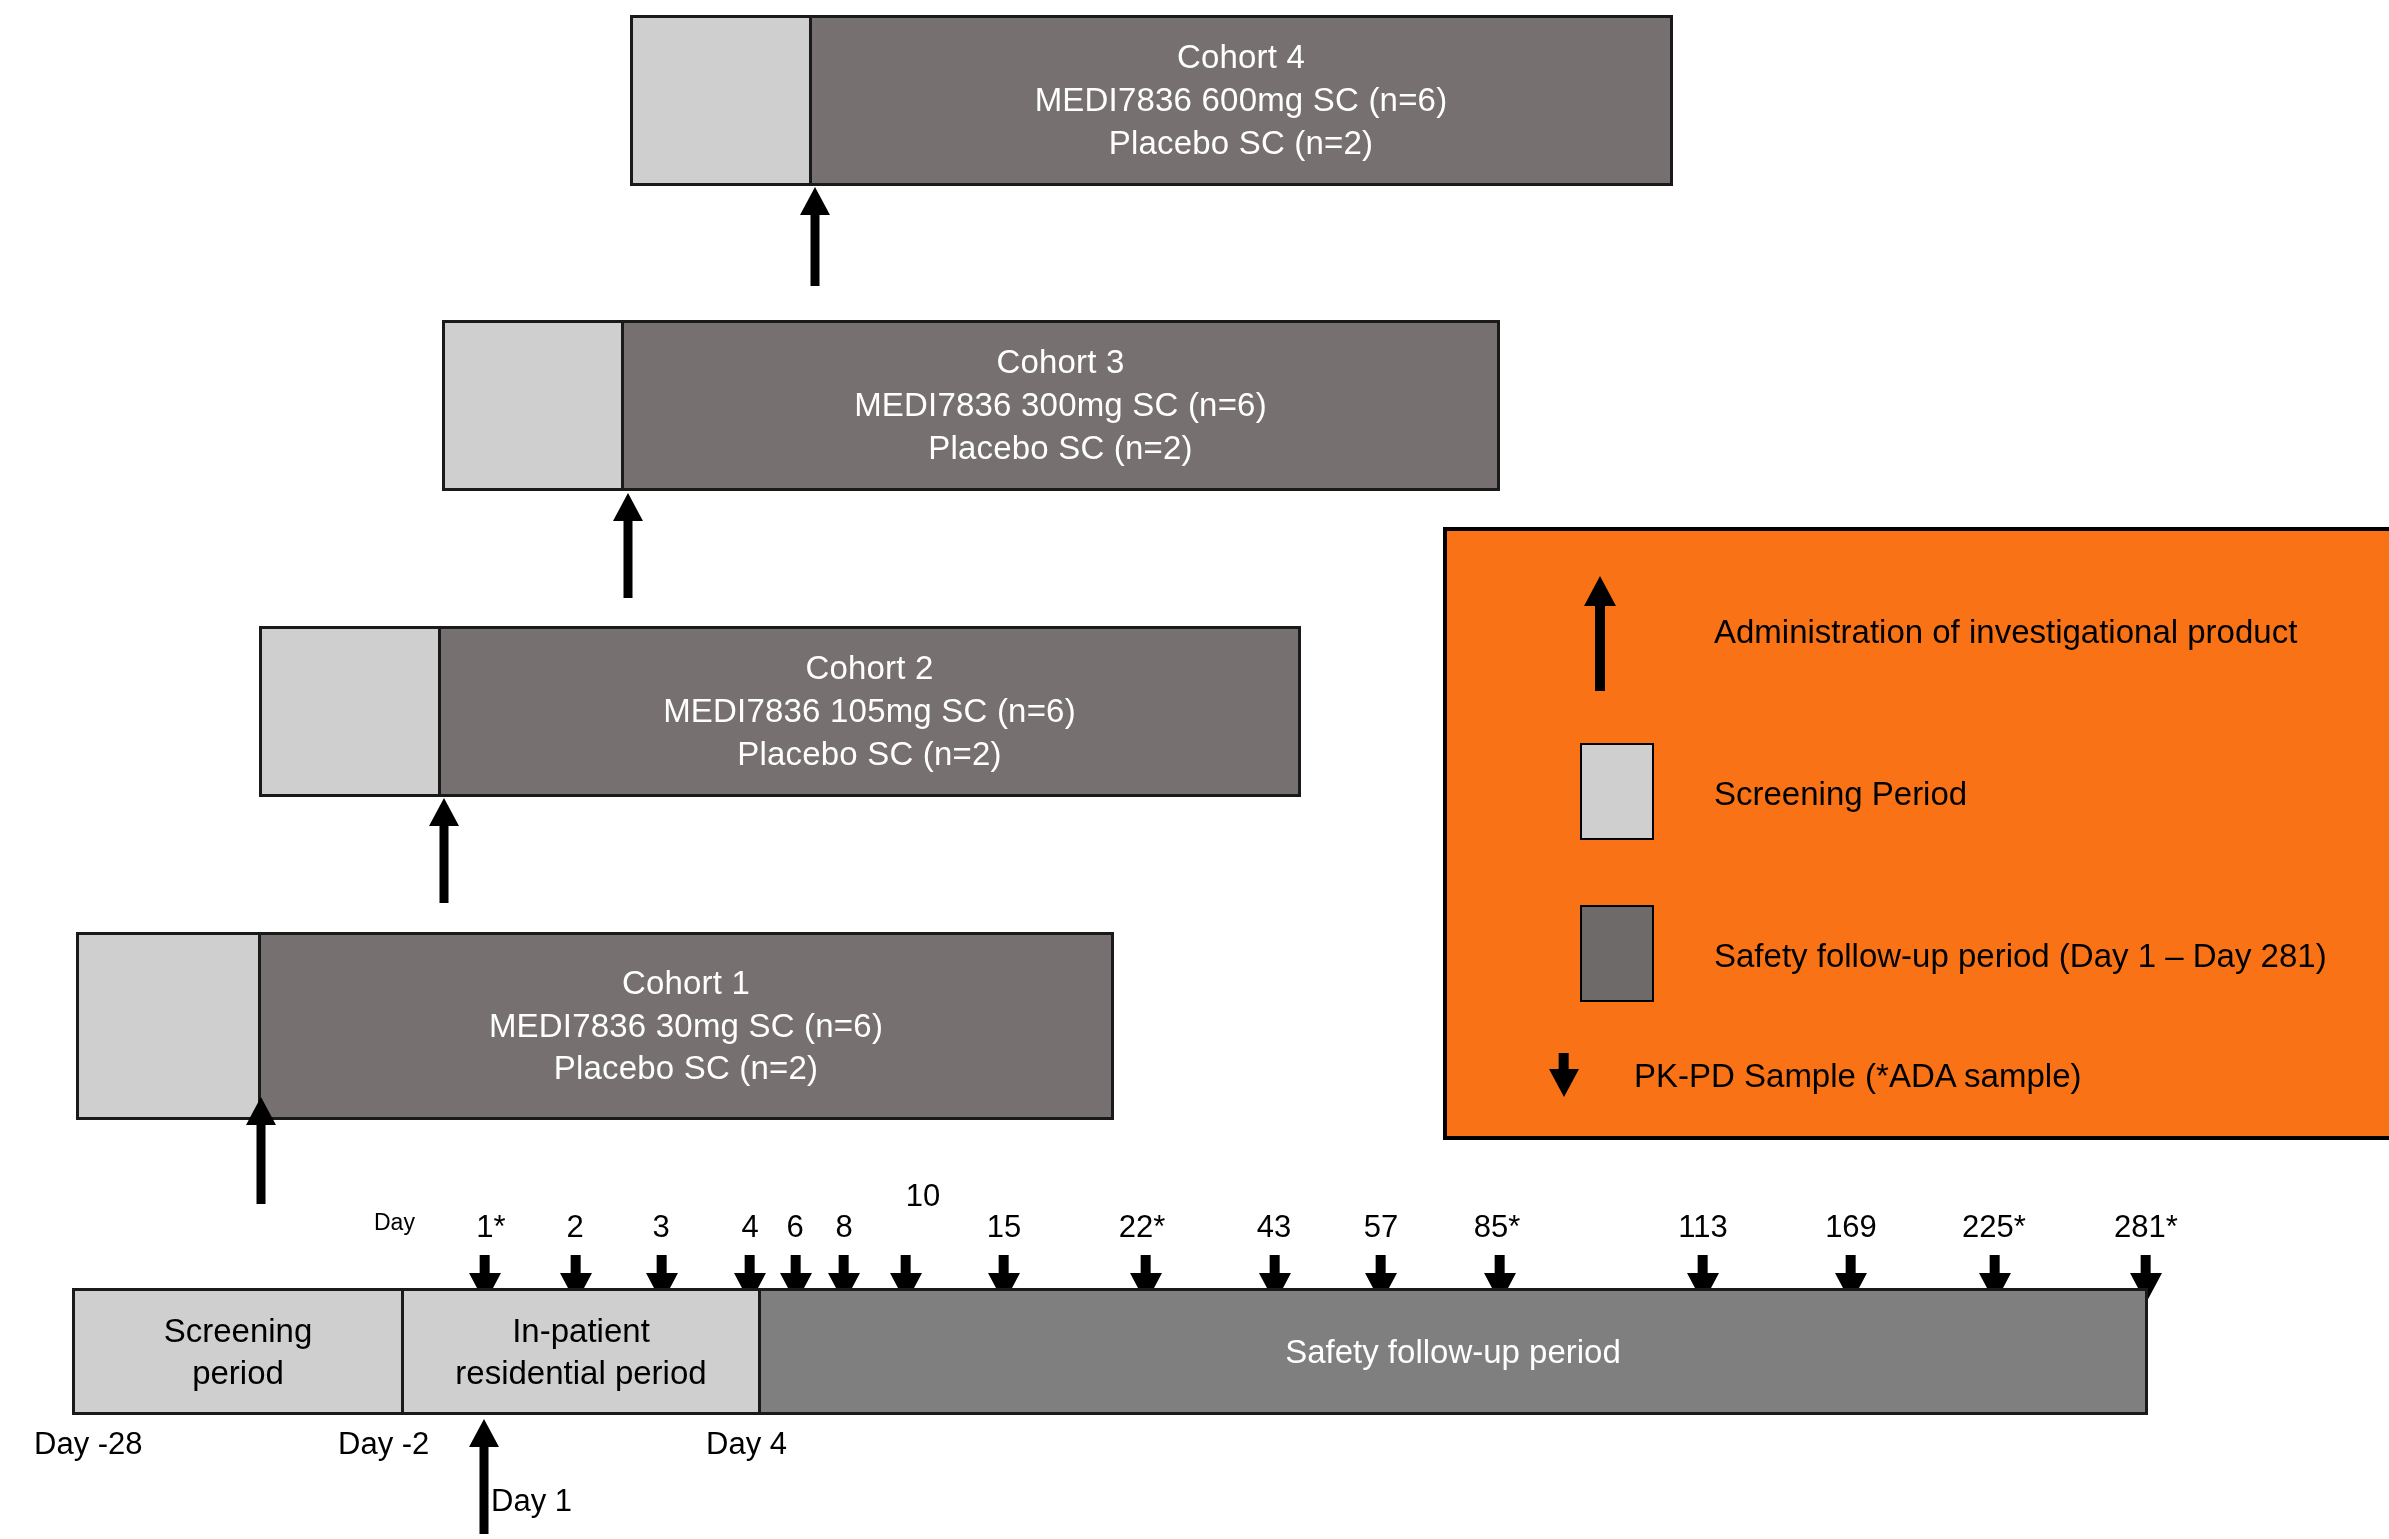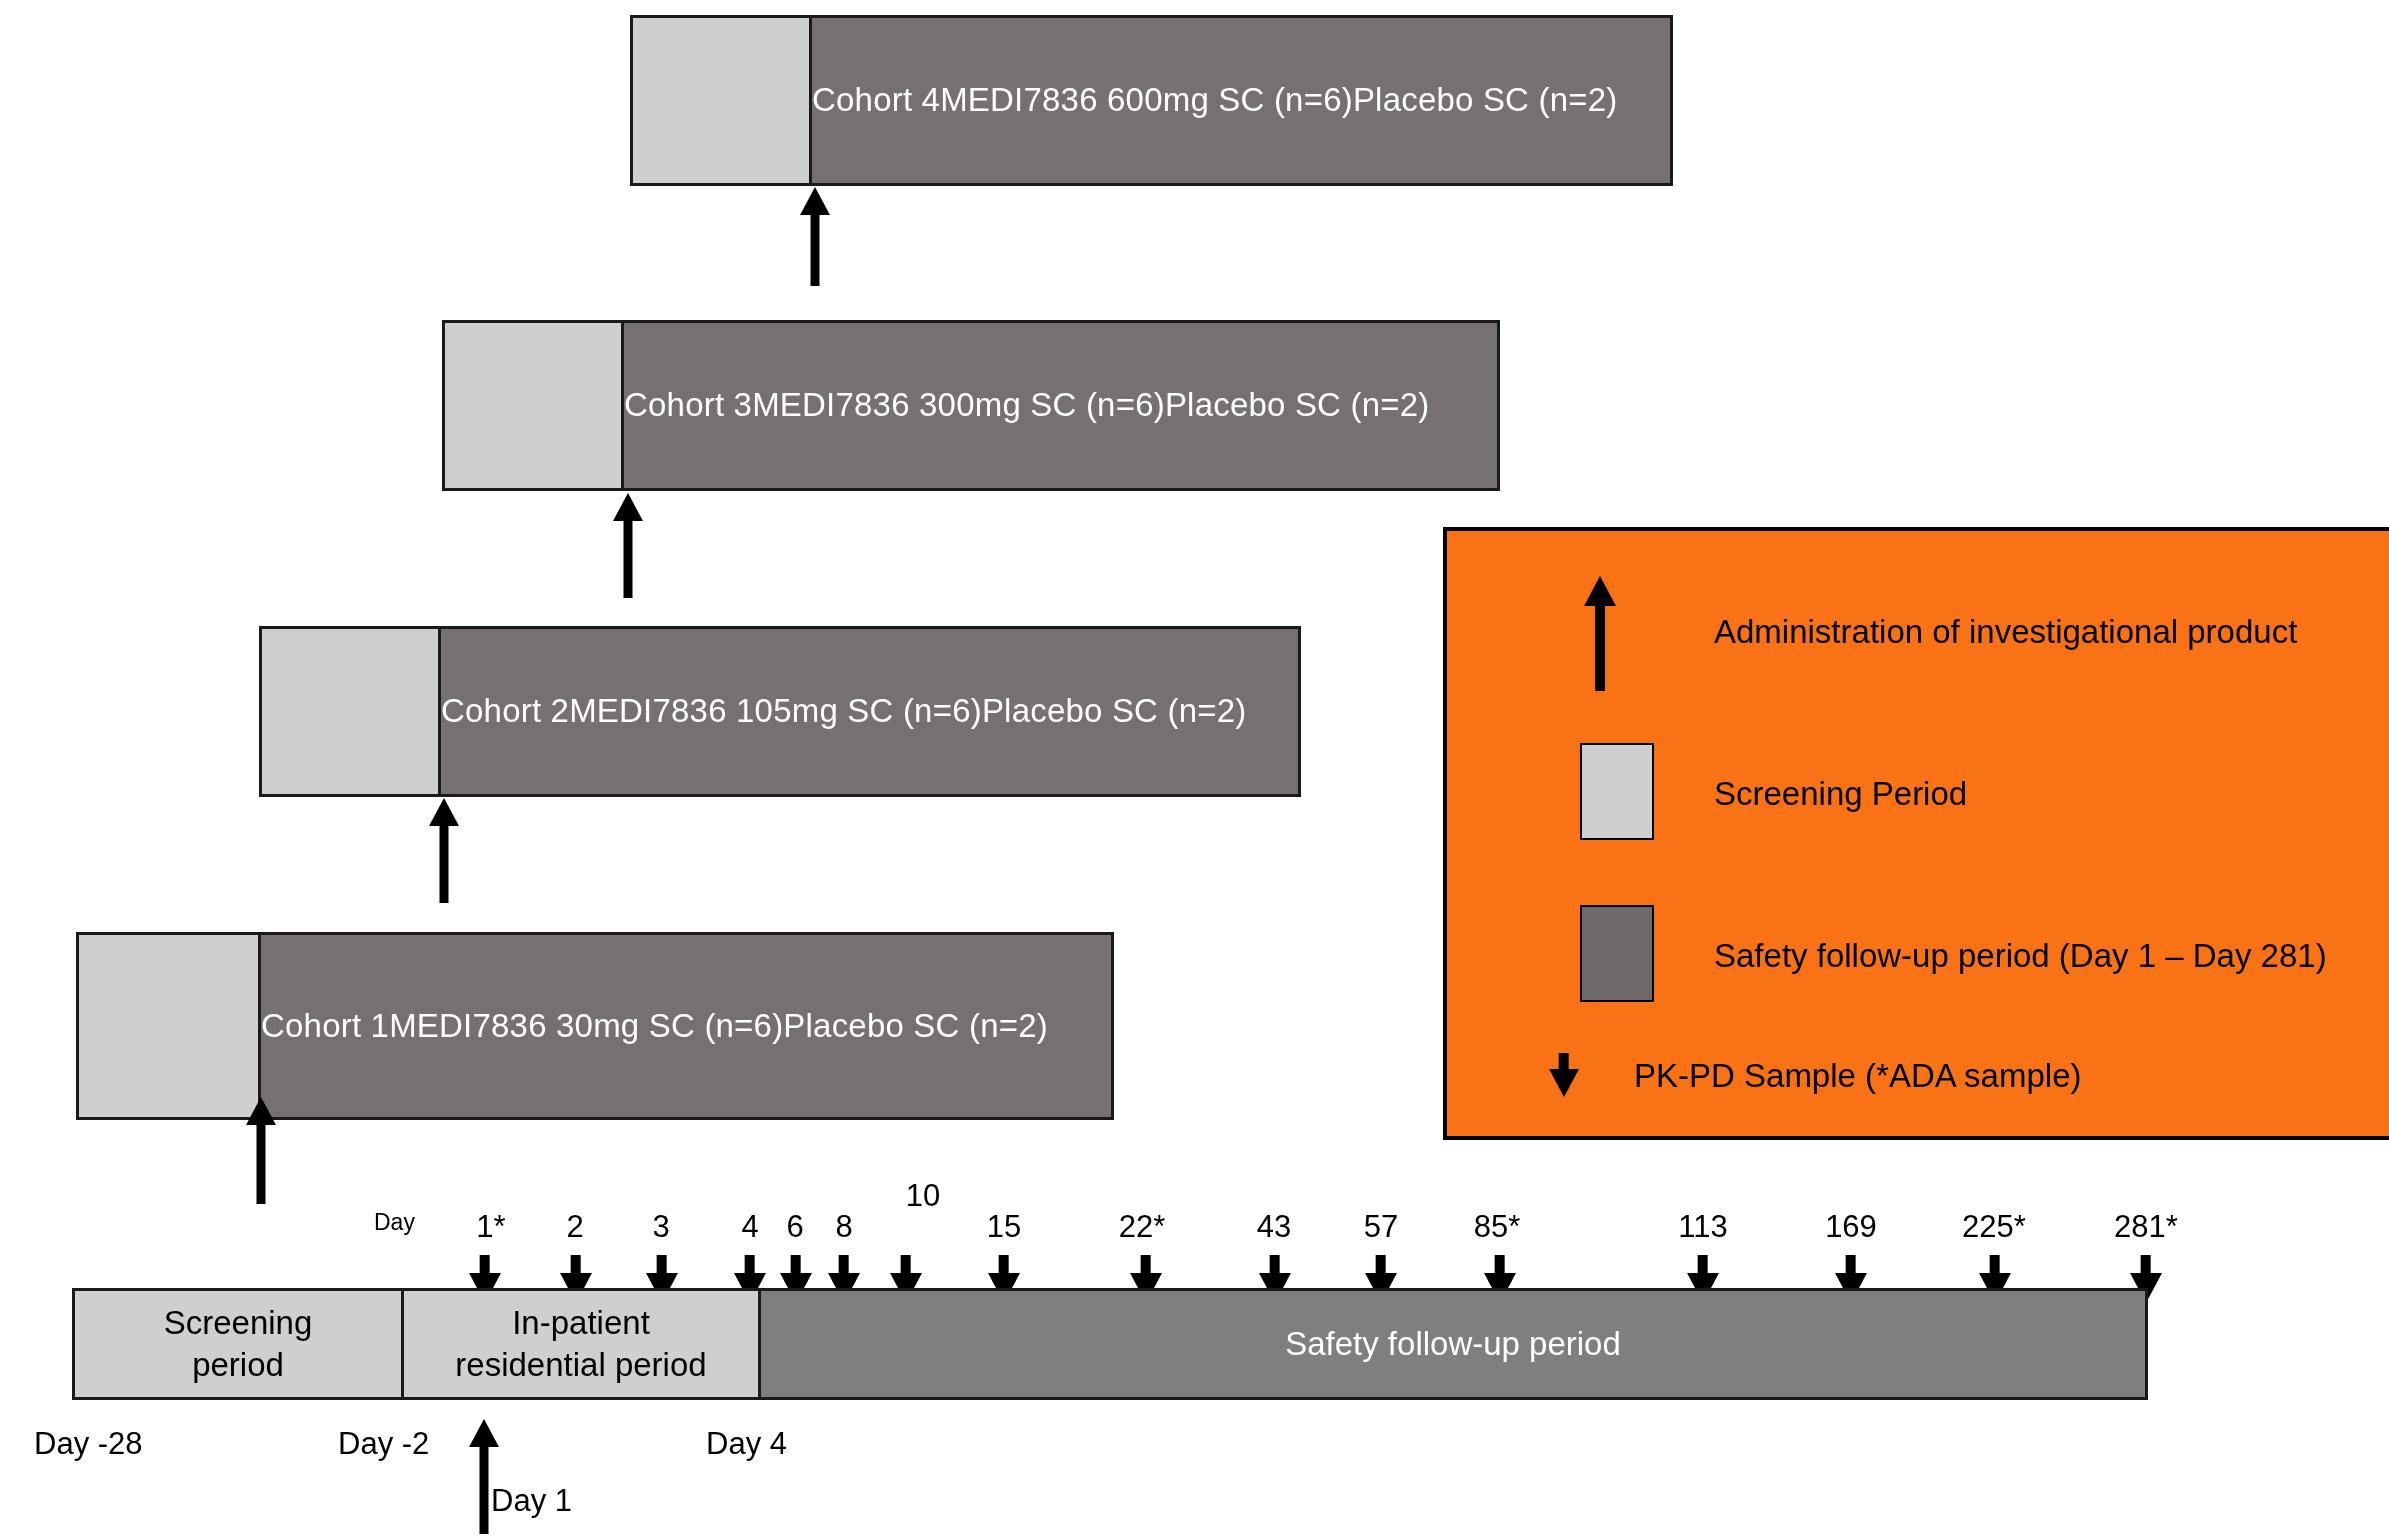--- a/index.html
+++ b/index.html
@@ -31,23 +31,23 @@
     background: #cfcfcf;
     box-sizing: border-box;
     flex: 0 0 auto;
     border-right: 3.3px solid #1a1a1a;
   }
   .cohort-follow {
     background: #767070;
     box-sizing: border-box;
     flex: 1 1 auto;
     display: flex;
-    flex-direction: row;
+    flex-direction: column;
     align-items: center;
-    justify-content: flex-start;
+    justify-content: center;
     color: #ffffff;
     line-height: 1.30;
   }
   .cohort-follow .ln {
     font-size: 33px;
     white-space: nowrap;
     letter-spacing: 0.2px;
   }
 
   
@@ -354,21 +354,21 @@
     </div>
   <div class="pk-arrow" style="left:1978px; top:1255px;">
       <div class="shaft"></div>
       <div class="head"></div>
     </div>
   <div class="pk-arrow" style="left:2129px; top:1255px;">
       <div class="shaft"></div>
       <div class="head"></div>
     </div>
 
-  <div id="timeline" style="left:72px; top:1288px; width:2076px; height:112px;">
+  <div id="timeline" style="left:72px; top:1288px; width:2076px; height:127px;">
     <div class="tl-seg tl-light tl-divider" style="width:329px;">
       <span>Screening</span>
       <span>period</span>
     </div>
     <div class="tl-seg tl-light tl-divider" style="width:357px;">
       <span>In-patient</span>
       <span>residential period</span>
     </div>
     <div class="tl-seg tl-dark" style="flex:1 1 auto;">
       <span>Safety follow-up period</span>

